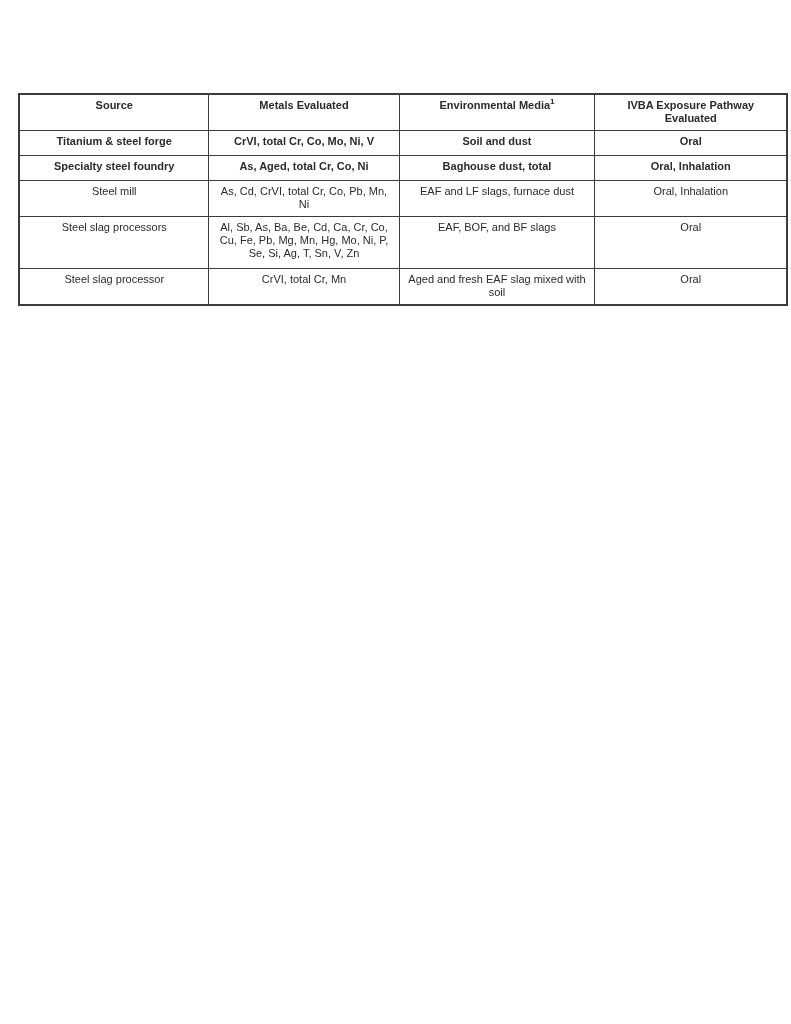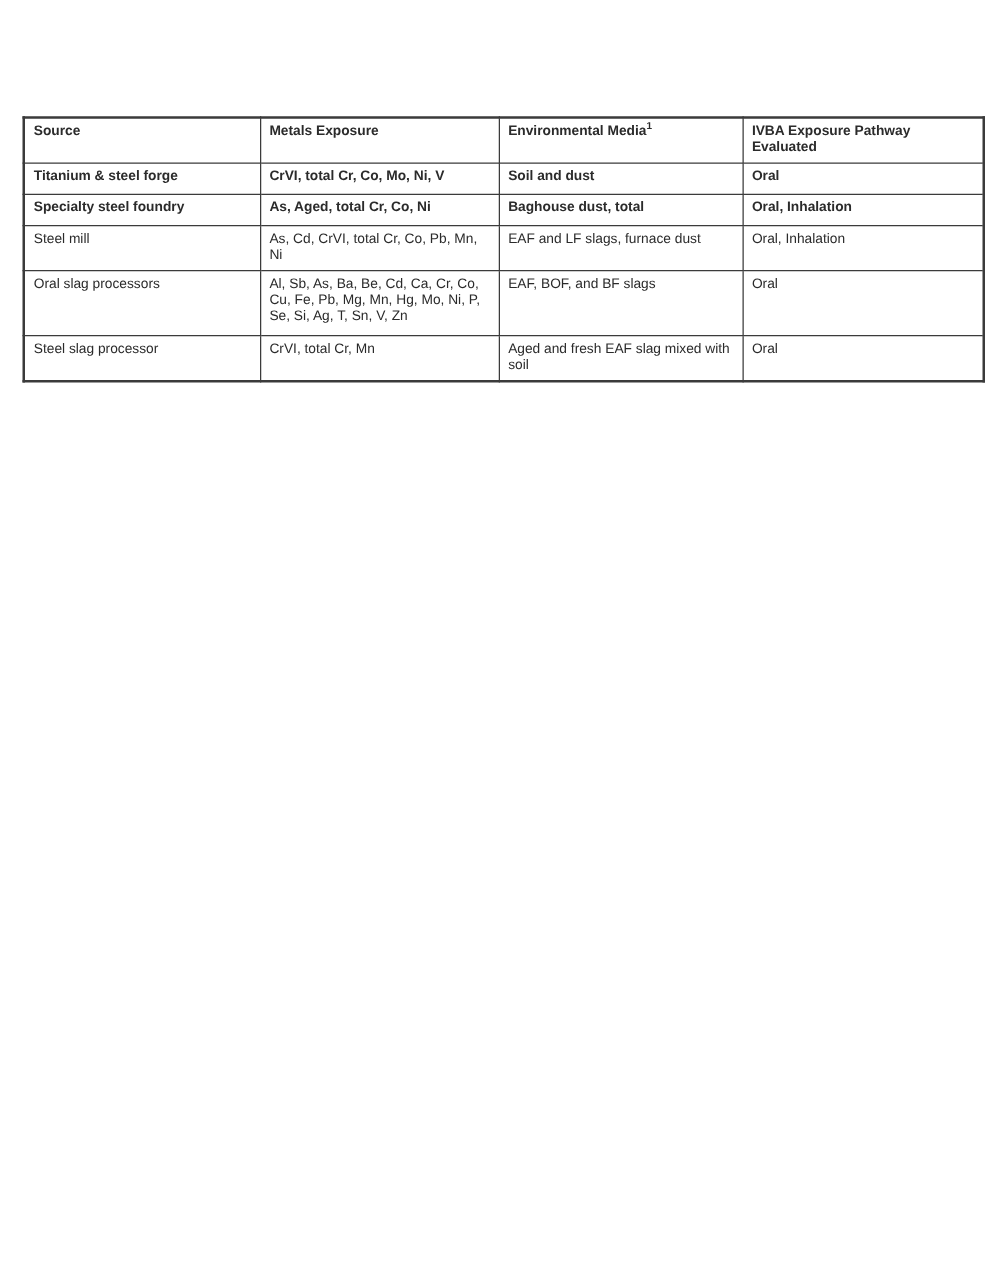--- a/index.html
+++ b/index.html
@@ -24,21 +24,21 @@
     table-layout: fixed;
     border: 2px solid #3b3b3b;
   }
   table.data-table th,
   table.data-table td {
     border: 1px solid #3b3b3b;
     padding: 4px 6px 5px 7px;
     font-size: 11px;
     line-height: 13px;
     color: #2b2b2b;
-    text-align: left;
+    text-align: center;
     vertical-align: top;
     overflow: hidden;
   }
   table.data-table th {
     font-weight: bold;
   }
   table.data-table sup {
     font-size: 8px;
     line-height: 0;
     vertical-align: super;
@@ -60,21 +60,21 @@
   <table class="data-table">
     <colgroup>
       <col class="c1">
         <col class="c2">
         <col class="c3">
         <col class="c4">
     </colgroup>
     <thead>
       <tr class="h-header">
         <th><span>Source</span></th>
-        <th><span>Metals Exposure</span></th>
+        <th><span>Metals Evaluated</span></th>
         <th><span>Environmental Media</span><sup>1</sup></th>
         <th><span>IVBA Exposure Pathway Evaluated</span></th>
       </tr>
     </thead>
     <tbody>
       <tr class="h-1line">
         <td>Titanium &amp; steel forge</td>
         <td>CrVI, total Cr, Co, Mo, Ni, V</td>
         <td>Soil and dust</td>
         <td>Oral</td>
@@ -85,21 +85,21 @@
         <td>Baghouse dust, total</td>
         <td>Oral, Inhalation</td>
       </tr>
       <tr class="h-2line">
         <td>Steel mill</td>
         <td>As, Cd, CrVI, total Cr, Co, Pb, Mn, Ni</td>
         <td>EAF and LF slags, furnace dust</td>
         <td>Oral, Inhalation</td>
       </tr>
       <tr class="h-3line">
-        <td>Oral slag processors</td>
+        <td>Steel slag processors</td>
         <td>Al, Sb, As, Ba, Be, Cd, Ca, Cr, Co, Cu, Fe, Pb, Mg, Mn, Hg, Mo, Ni, P, Se, Si, Ag, T, Sn, V, Zn</td>
         <td>EAF, BOF, and BF slags</td>
         <td>Oral</td>
       </tr>
       <tr class="h-2line-last">
         <td>Steel slag processor</td>
         <td>CrVI, total Cr, Mn</td>
         <td>Aged and fresh EAF slag mixed with soil</td>
         <td>Oral</td>
       </tr>

